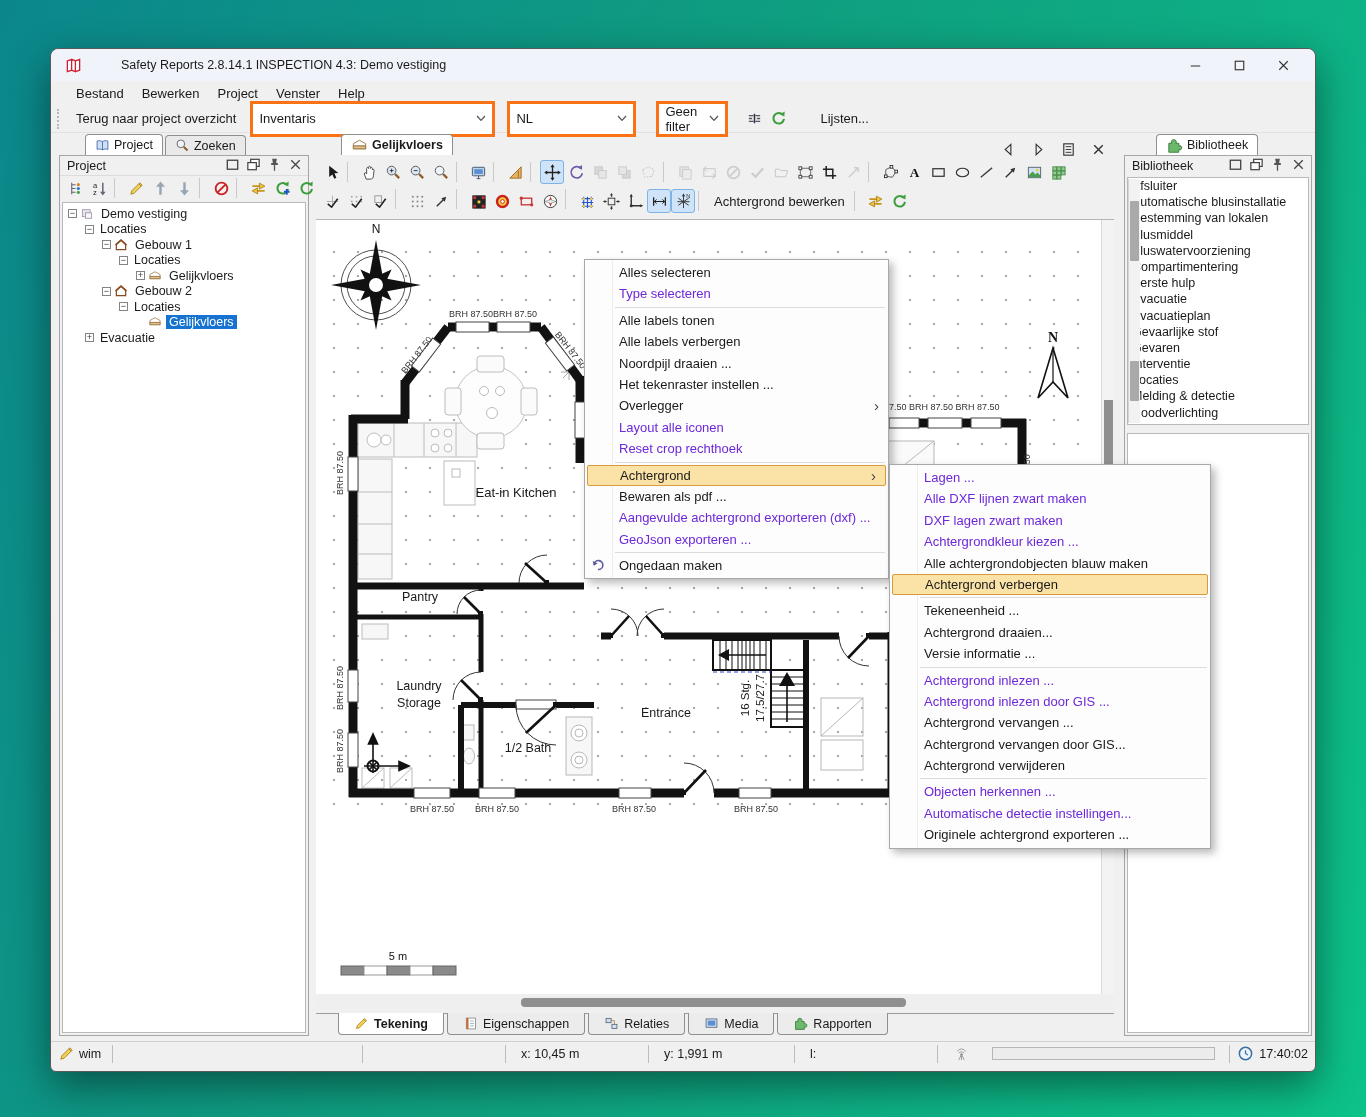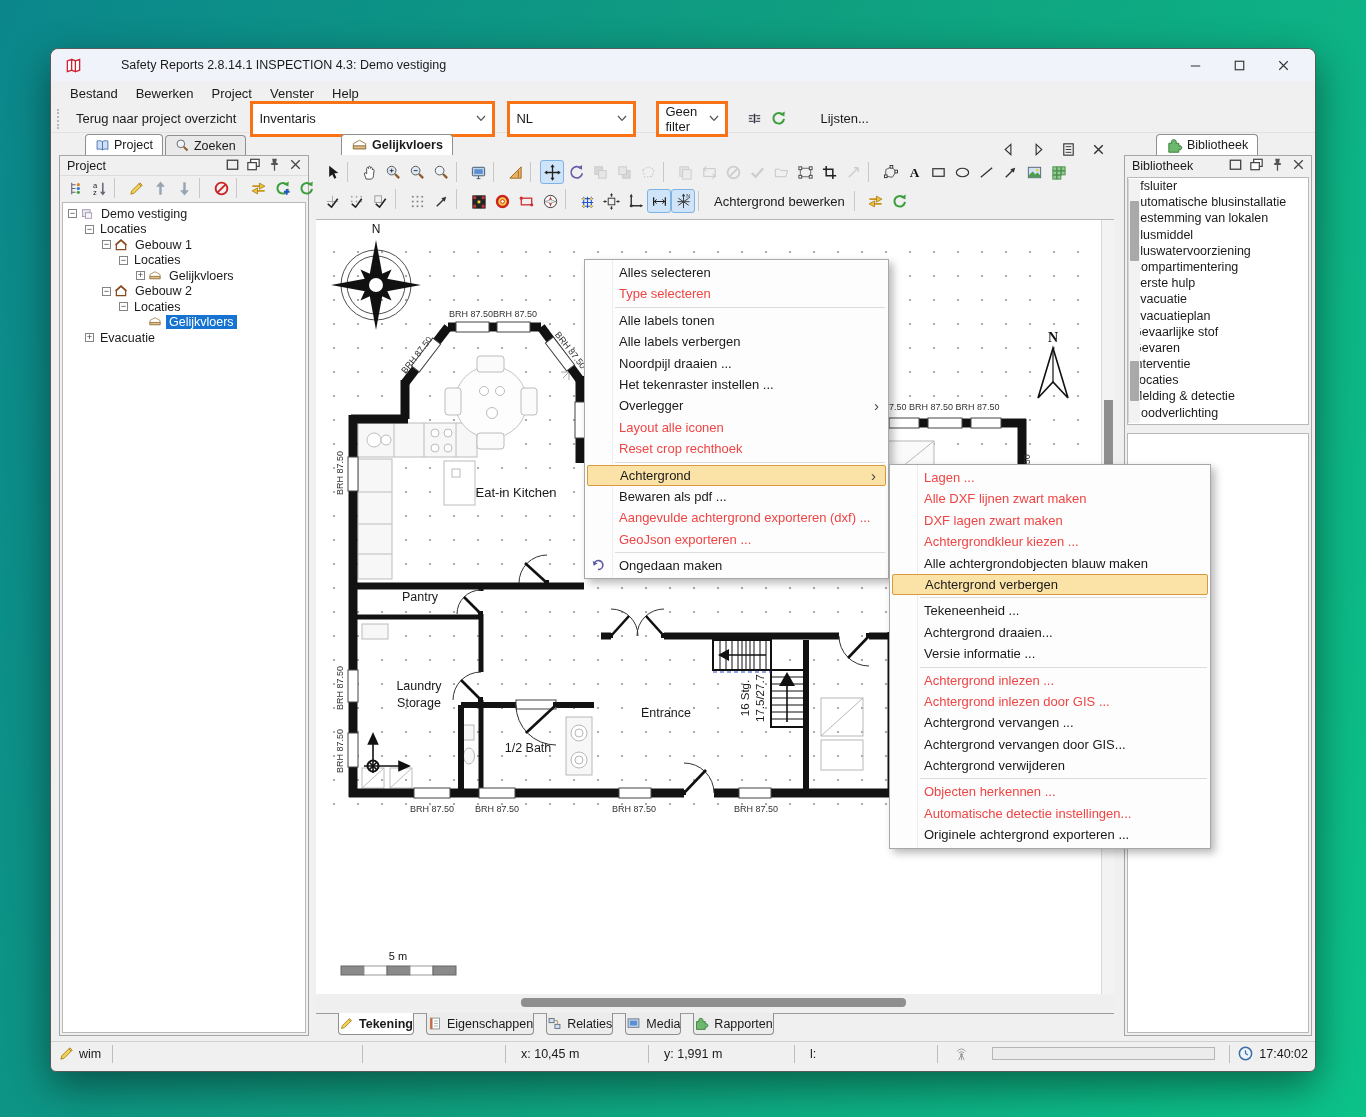--- a/index.html
+++ b/index.html
@@ -10,21 +10,21 @@
   .window { position:absolute; left:50px; top:48px; width:1266px; height:1024px;
     background:#f0f0f0; border:1px solid #5a5a5a; border-radius:8px 8px 6px 6px;
     box-shadow:0 14px 40px rgba(0,0,0,.45); overflow:hidden; }
 
   
   .titlebar { position:absolute; left:0; top:0; right:0; height:32px; background:#f0f3f9;
     display:flex; align-items:center; padding:0 10px; border-radius:8px 8px 0 0;gap:28px; }
   .titlebar .ttl { margin-left:8px; font-size:12.5px; }
   .tb-btns { margin-left:auto; display:flex; }
   .tb-btn { width:44px; height:30px; display:flex; align-items:center; justify-content:center; }
-  .menubar { position:absolute; left:0; top:32px; right:0; height:24px; background:#f0f0f0;
+  .menubar { position:absolute; left:6px; top:32px; right:0; height:24px; background:#f0f0f0;
     display:flex; align-items:center; padding-left:10px;text-align:right; }
   .menubar span { padding:2px 9px; }
   .apptoolbar { position:absolute; left:0; top:56px; right:0; height:28px; background:#f0f0f0;
     display:flex; align-items:center; padding-left:6px; border-bottom:1px solid #e2e2e2;}
   .grip { width:5px; height:20px; border-left:2px dotted #b9b9b9; margin-right:6px; }
   .flatbtn { padding:3px 8px; }
   .combo { height:22px; background:#fff; border:3px solid #f97316; display:flex;
     align-items:center; padding:15px 6px; margin-left:6px; justify-content:space-between; }
   .combo svg { margin-left:6px; flex:none; }
   .ticon { width:24px; height:24px; display:inline-flex; align-items:center; justify-content:center; }
@@ -76,32 +76,32 @@
   .plan { position:absolute; left:0; top:0; }
   .plabel { font-size:12.5px; fill:#1a1a1a; }
   .brh { font-size:9px; fill:#333; }
   .canvas .vscroll { position:absolute; right:0; top:0; width:13px; height:775px; background:#f3f3f3;
     border-left:1px solid #d8d8d8; }
   .canvas .vthumb { position:absolute; left:2px; top:180px; width:9px; height:195px; background:#8f8f8f; }
   .hscroll { position:absolute; left:0; top:862px; width:798px; height:13px; background:#efefef; }
   .hthumb { position:absolute; left:205px; top:2px; width:385px; height:9px; background:#8f8f8f; border-radius:4px; }
   .bottomtabs { position:absolute; left:0; top:879px; width:798px; height:24px;
     border-top:1px solid #9c9c9c; background:#f0f0f0; display:flex; align-items:flex-start; padding-left:22px; }
-  .btab { height:22px; display:inline-flex; align-items:center; gap:5px; padding:0 0;
+  .btab { height:22px; display:inline-flex; align-items:center; gap:5px; padding:0 15px;
     border:1px solid #8f8f8f; border-top:none; border-radius:0 0 4px 4px; background:#ececec;
-    margin-right:12px; font-size:12.5px; margin-top:-1px; }
+    margin-right:3px; font-size:12.5px; margin-top:-1px; }
   .btab.active { background:#fff; font-weight:bold; }
 
   
   .menu { position:absolute; background:#fdfdfd; border:1px solid #a8a8a8;
     box-shadow:4px 4px 8px rgba(0,0,0,.28); padding:2px 0; z-index:50; }
   .menu::before { content:""; position:absolute; left:27px; top:0; bottom:0; width:1px; background:#ededed; }
   .mitem { position:relative; height:21.4px; line-height:21.4px; padding:0 26px 0 34px;
     white-space:nowrap; font-size:13px; }
-  .mitem.dis { color:#ef4444; }
+  .mitem.dis { color:#6d28d9; }
   .mitem.hl { margin:0 2px; padding:0 24px 0 32px; border:1px solid #d89a3c; background:#fbe3a8;
     border-radius:2px; line-height:19.4px; }
   .mitem .sub { position:absolute; right:9px; top:0; font-size:15px; color:#444; }
   .mitem .micon { position:absolute; left:5px; top:2px; }
   .menu-sep { height:1px; background:#dcdcdc; margin:2px 3px 2px 30px; }
 
   
   .statusbar { position:absolute; left:0; right:0; top:992px; height:24px; background:#f0f0f0;
     border-top:1px solid #d0d0d0; display:flex; align-items:center; font-size:12.5px;gap:8px; }
   .scell { height:18px; display:flex; align-items:center; padding:0 7px;

